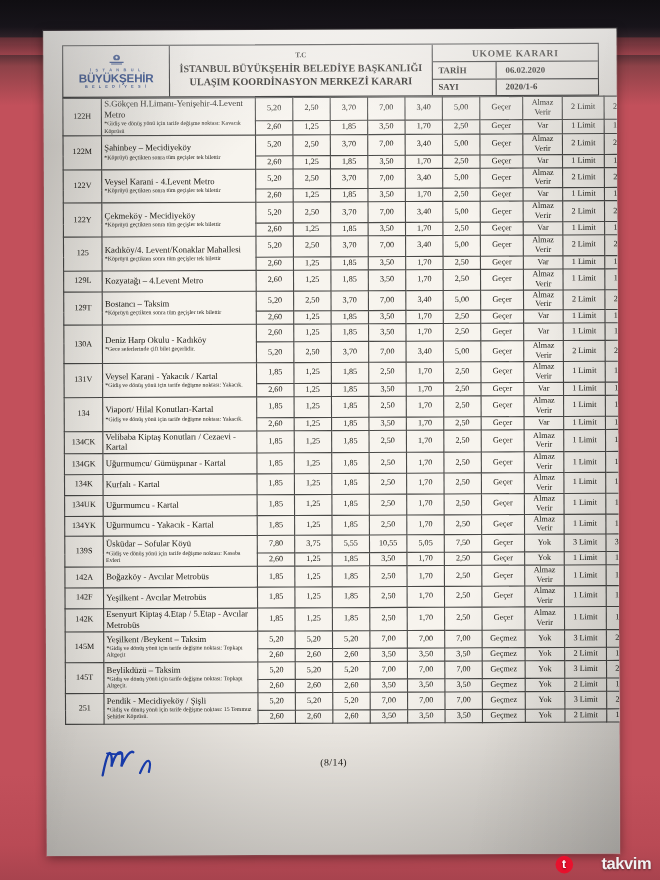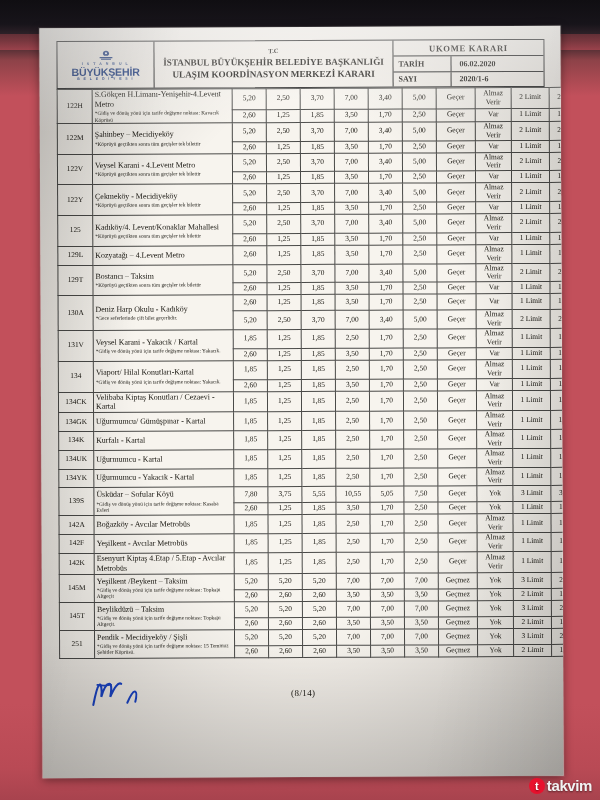--- a/index.html
+++ b/index.html
@@ -87,21 +87,21 @@
   .pageno{position:absolute;left:50%;transform:translateX(-50%);top:16px;
     font-size:9px;color:#1b1914;letter-spacing:.4px;}
   .sign{position:absolute;left:24px;top:-2px;width:80px;height:40px;}
 
   
   .wm{position:absolute;right:8px;bottom:6px;display:flex;align-items:center;gap:2px;
     font-family:"Liberation Sans",sans-serif;font-weight:bold;font-size:15px;color:#f2f2f2;
     text-shadow:0 1px 2px rgba(0,0,0,.5);}
   .wm-mark{width:16px;height:16px;border-radius:50%;background:#e8112d;
     display:flex;align-items:center;justify-content:center;color:#fff;font-size:11px;}
-  .wm-t{letter-spacing:-0.4px;}
+  .wm-t{letter-spacing:-0.4px;margin-left:24px;}
 </style>
 </head>
 <body>
 
 <div class="backdrop"></div>
 <div class="dark-bar"></div>
 <div class="dark-bar2"></div>
 
 <div class="sheet">
   <div class="inner">

